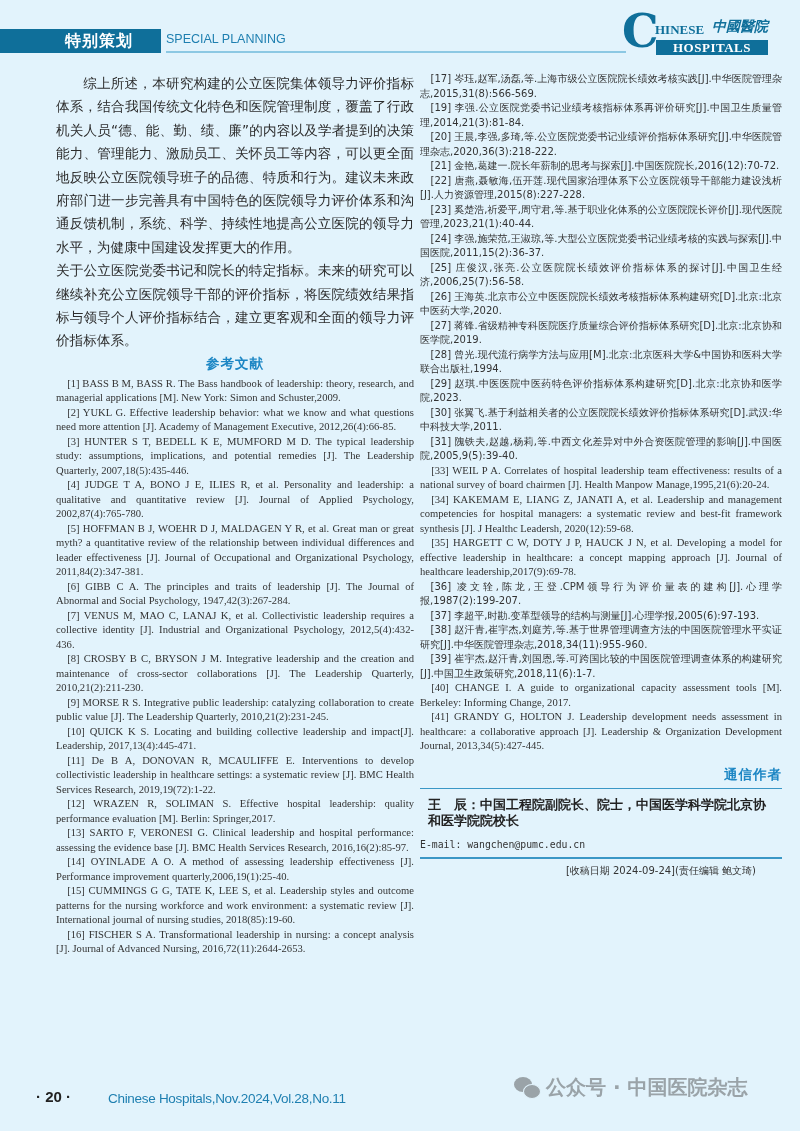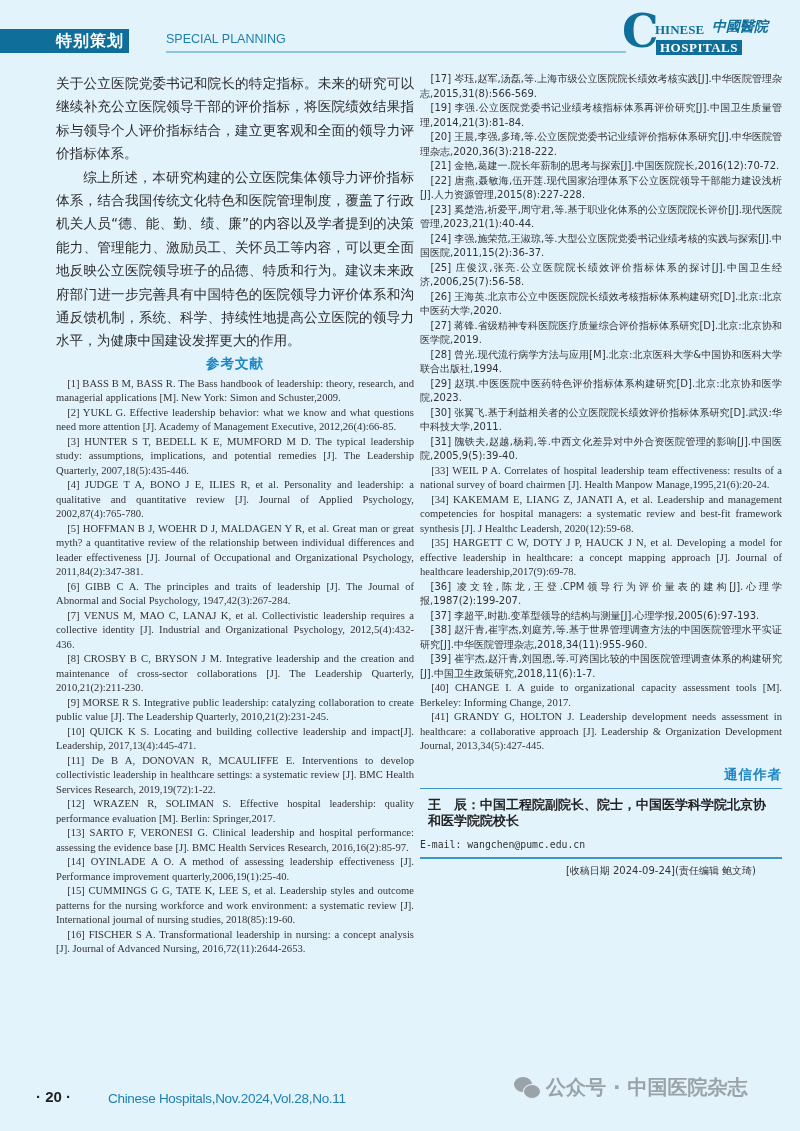--- a/index.html
+++ b/index.html
@@ -5,24 +5,24 @@
   html, body { margin: 0; padding: 0; }
   body {
     width: 800px; height: 1131px; overflow: hidden;
     background: #e2f3fc;
     font-family: "DejaVu Serif", "Liberation Serif", serif;
     color: #2a2a2a;
     position: relative;
   }
   .header { position: absolute; left: 0; top: 0; width: 800px; height: 70px; }
   .section-tab {
-    position: absolute; left: 0; top: 29px; width: 129px; height: 24px;
+    position: absolute; left: 0; top: 29px; width: 161px; height: 24px;
     background: #0f6f9a; color: #fff;
     font-family: "DejaVu Serif", serif; font-weight: bold; font-size: 16px;
-    line-height: 24px; text-align: right; padding-right: 5px; box-sizing: border-box;
+    line-height: 24px; text-align: right; padding-right: 28px; box-sizing: border-box;
     letter-spacing: 1px;
   }
   .section-en {
     position: absolute; left: 166px; top: 32px;
     font-family: "Liberation Sans", sans-serif; font-size: 12.5px; color: #1e7fb0;
   }
   .header-rule {
     position: absolute; left: 166px; top: 51px; width: 460px; height: 2px; background: #8cc8e3;
   }
   .logo { position: absolute; left: 622px; top: 14px; width: 170px; height: 42px; }
@@ -34,21 +34,21 @@
     position: absolute; left: 33px; top: 8px; font-family: "Liberation Serif", serif;
     font-weight: bold; font-size: 13px; color: #0f6f9a; letter-spacing: 0px;
   }
   .logo .cn {
     position: absolute; left: 90px; top: 4px; font-family: "DejaVu Serif", serif;
     font-weight: bold; font-size: 14px; color: #0f6f9a; font-style: italic;
   }
   .logo .hosp {
     position: absolute; left: 34px; top: 26px; background: #0f6f9a; color: #fff;
     font-family: "Liberation Serif", serif; font-weight: bold; font-size: 13px;
-    padding: 0 4px; line-height: 15px; letter-spacing: 0.5px;
+    padding: 0 17px; line-height: 15px; letter-spacing: 0.5px;
   }
   .col { position: absolute; top: 72px; width: 358px; }
   .col-left { left: 56px; }
   .col-right { left: 420px; width: 362px; }
   .cn-para {
     font-family: "DejaVu Sans", sans-serif; font-size: 13.6px; line-height: 23.4px;
     text-align: justify; margin: 0; color: #2c2c2c;
   }
   .cn-para.indent { text-indent: 2em; }
   .ref-heading {
@@ -102,22 +102,22 @@
   <div class="header-rule"></div>
   <div class="logo">
     <span class="bigc">C</span>
     <span class="inese">HINESE</span>
     <span class="cn">中國醫院</span>
     <span class="hosp">HOSPITALS</span>
   </div>
 </div>
 
 <div class="col col-left">
+  <p class="cn-para indent">综上所述，本研究构建的公立医院集体领导力评价指标体系，结合我国传统文化特色和医院管理制度，覆盖了行政机关人员“德、能、勤、绩、廉”的内容以及学者提到的决策能力、管理能力、激励员工、关怀员工等内容，可以更全面地反映公立医院领导班子的品德、特质和行为。建议未来政府部门进一步完善具有中国特色的医院领导力评价体系和沟通反馈机制，系统、科学、持续性地提高公立医院的领导力水平，为健康中国建设发挥更大的作用。</p>
   <p class="cn-para">关于公立医院党委书记和院长的特定指标。未来的研究可以继续补充公立医院领导干部的评价指标，将医院绩效结果指标与领导个人评价指标结合，建立更客观和全面的领导力评价指标体系。</p>
-  <p class="cn-para indent">综上所述，本研究构建的公立医院集体领导力评价指标体系，结合我国传统文化特色和医院管理制度，覆盖了行政机关人员“德、能、勤、绩、廉”的内容以及学者提到的决策能力、管理能力、激励员工、关怀员工等内容，可以更全面地反映公立医院领导班子的品德、特质和行为。建议未来政府部门进一步完善具有中国特色的医院领导力评价体系和沟通反馈机制，系统、科学、持续性地提高公立医院的领导力水平，为健康中国建设发挥更大的作用。</p>
   <div class="ref-heading">参考文献</div>
   <p class="ref">[1] BASS B M, BASS R. The Bass handbook of leadership: theory, research, and managerial applications [M]. New York: Simon and Schuster,2009.</p>
   <p class="ref">[2] YUKL G. Effective leadership behavior: what we know and what questions need more attention [J]. Academy of Management Executive, 2012,26(4):66-85.</p>
   <p class="ref">[3] HUNTER S T, BEDELL K E, MUMFORD M D. The typical leadership study: assumptions, implications, and potential remedies [J]. The Leadership Quarterly, 2007,18(5):435-446.</p>
   <p class="ref">[4] JUDGE T A, BONO J E, ILIES R, et al. Personality and leadership: a qualitative and quantitative review [J]. Journal of Applied Psychology, 2002,87(4):765-780.</p>
   <p class="ref">[5] HOFFMAN B J, WOEHR D J, MALDAGEN Y R, et al. Great man or great myth? a quantitative review of the relationship between individual differences and leader effectiveness [J]. Journal of Occupational and Organizational Psychology, 2011,84(2):347-381.</p>
   <p class="ref">[6] GIBB C A. The principles and traits of leadership [J]. The Journal of Abnormal and Social Psychology, 1947,42(3):267-284.</p>
   <p class="ref">[7] VENUS M, MAO C, LANAJ K, et al. Collectivistic leadership requires a collective identity [J]. Industrial and Organizational Psychology, 2012,5(4):432-436.</p>
   <p class="ref">[8] CROSBY B C, BRYSON J M. Integrative leadership and the creation and maintenance of cross-sector collaborations [J]. The Leadership Quarterly, 2010,21(2):211-230.</p>
   <p class="ref">[9] MORSE R S. Integrative public leadership: catalyzing collaboration to create public value [J]. The Leadership Quarterly, 2010,21(2):231-245.</p>

